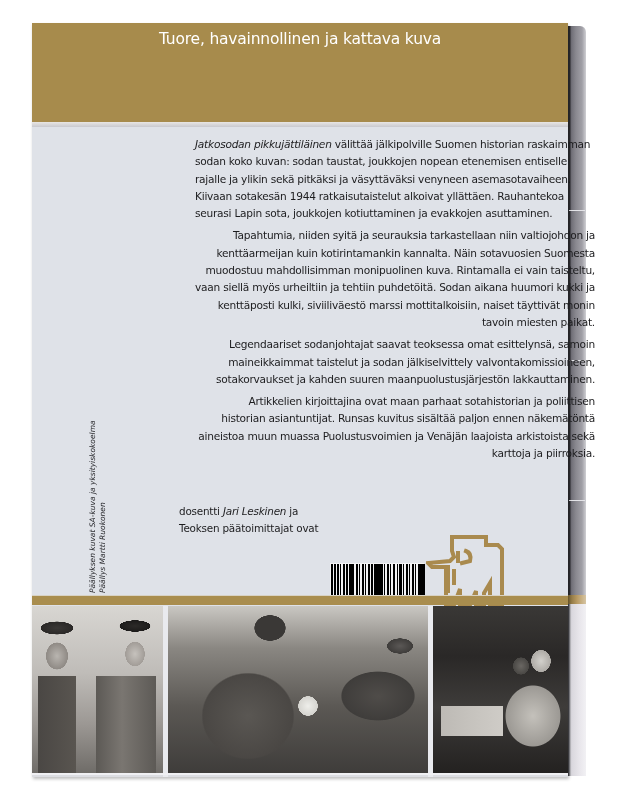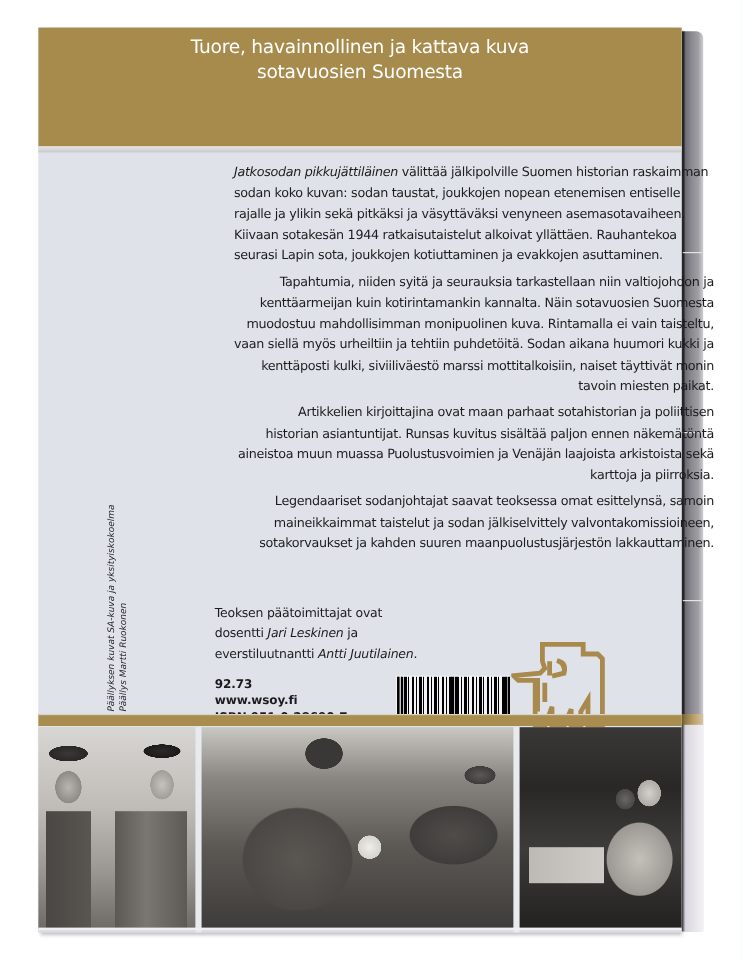--- a/index.html
+++ b/index.html
@@ -95,42 +95,35 @@
 <div class="spine-gold"></div>
 <div class="spine-lower"></div>
 <div class="spine-line" style="top:210px"></div>
 <div class="spine-line" style="top:360px"></div>
 <div class="spine-line" style="top:500px"></div>
 
 <div class="book">
 
   <div class="top-band">
     <div class="tagline">Tuore, havainnollinen ja kattava kuva</div>
-    <div class="tagline">sotavuosien Suomesta</div>
   </div>
   <div class="band-strip"></div>
 
   <div class="body-text">
     <p><span class="it">Jatkosodan pikkujättiläinen</span><span> välittää jälkipolville Suomen historian raskaimman sodan koko kuvan: sodan taustat, joukkojen nopean etenemisen entiselle rajalle ja ylikin sekä pitkäksi ja väsyttäväksi venyneen asemasotavaiheen. Kiivaan sotakesän 1944 ratkaisutaistelut alkoivat yllättäen. Rauhantekoa seurasi Lapin sota, joukkojen kotiuttaminen ja evakkojen asuttaminen.</span></p>
     <p class="indent">Tapahtumia, niiden syitä ja seurauksia tarkastellaan niin valtiojohdon ja kenttäarmeijan kuin kotirintamankin kannalta. Näin sotavuosien Suomesta muodostuu mahdollisimman monipuolinen kuva. Rintamalla ei vain taisteltu, vaan siellä myös urheiltiin ja tehtiin puhdetöitä. Sodan aikana huumori kukki ja kenttäposti kulki, siviiliväestö marssi mottitalkoisiin, naiset täyttivät monin tavoin miesten paikat.</p>
+    <p class="indent">Legendaariset sodanjohtajat saavat teoksessa omat esittelynsä, samoin maineikkaimmat taistelut ja sodan jälkiselvittely valvontakomissioineen, sotakorvaukset ja kahden suuren maanpuolustusjärjestön lakkauttaminen.</p>
     <p class="indent">Artikkelien kirjoittajina ovat maan parhaat sotahistorian ja poliittisen historian asiantuntijat. Runsas kuvitus sisältää paljon ennen näkemätöntä aineistoa muun muassa Puolustusvoimien ja Venäjän laajoista arkistoista sekä karttoja ja piirroksia.</p>
-    <p class="indent">Legendaariset sodanjohtajat saavat teoksessa omat esittelynsä, samoin maineikkaimmat taistelut ja sodan jälkiselvittely valvontakomissioineen, sotakorvaukset ja kahden suuren maanpuolustusjärjestön lakkauttaminen.</p>
   </div>
 
   <div class="editors">
+    <div><span>dosentti </span><span class="it">Jari Leskinen</span><span> ja</span></div>
     <div>Teoksen päätoimittajat ovat</div>
-    <div><span>dosentti </span><span class="it">Jari Leskinen</span><span> ja</span></div>
-    <div><span>everstiluutnantti </span><span class="it">Antti Juutilainen</span><span>.</span></div>
   </div>
 
-  <div class="pubinfo">
-    <div>92.73</div>
-    <div>www.wsoy.fi</div>
-    <div>ISBN 951-0-28690-7</div>
-  </div>
 
   <div class="vertical-credits">
     <div>Päällyksen kuvat SA-kuva ja yksityiskokoelma</div>
     <div>Päällys Martti Ruokonen</div>
   </div>
 
   <div class="barcode">
     <div class="white-back"></div>
     <div class="bars"></div>
     <div class="guard" style="left:9px"></div>

